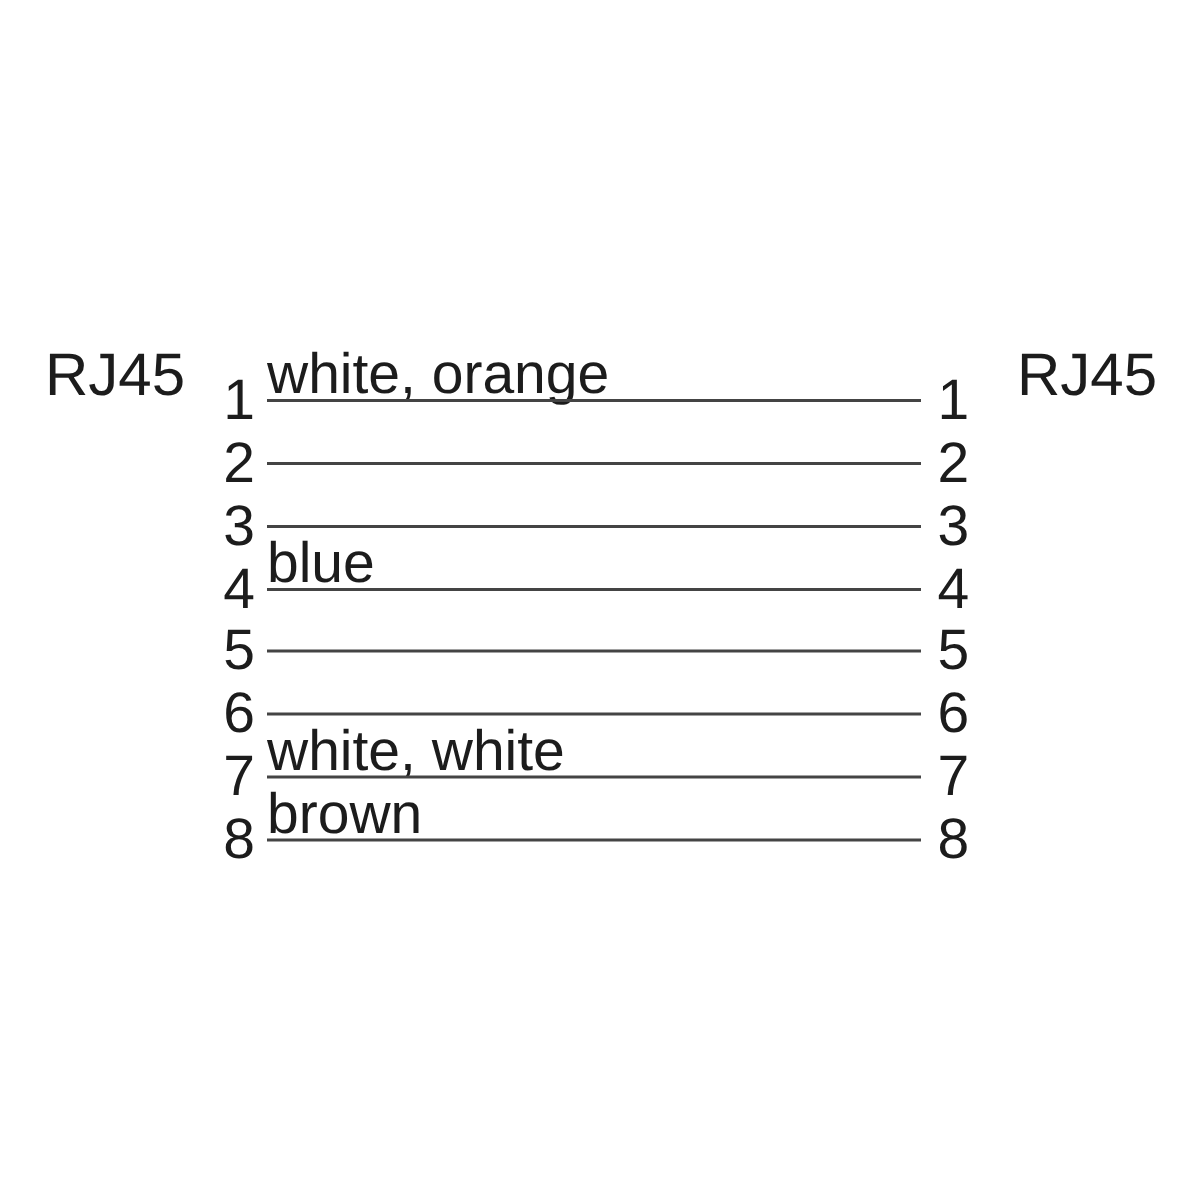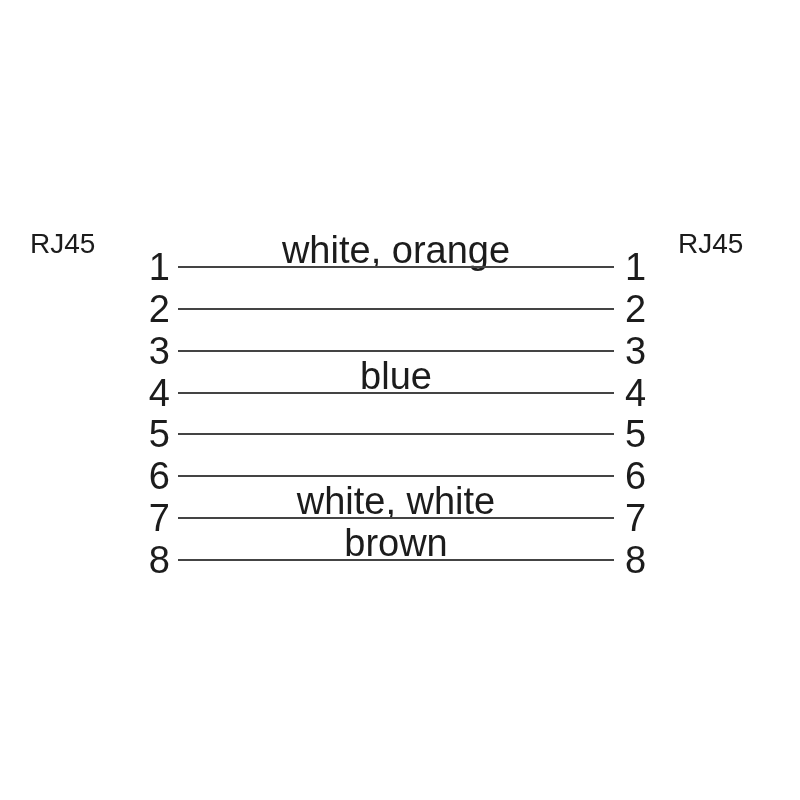--- a/index.html
+++ b/index.html
@@ -8,21 +8,21 @@
     background: var(--background, #ffffff);
     font-family: "Liberation Sans", sans-serif;
   }
   body { position: relative; overflow: hidden; }
 
   .canvas { position: absolute; inset: 0; }
 
   .connector-label {
     position: absolute;
     top: 230px;
-    font-size: 28px;
+    font-size: 40px;
     line-height: 1;
     color: var(--text, #1c1c1c);
   }
   .connector-label.left  { left: 30px; }
   .connector-label.right { left: 678px; }
 
   .rows { position: absolute; top: 226px; left: 0; width: 800px; }
 
   .row { position: relative; height: 41.9px; }
 
@@ -33,21 +33,21 @@
     height: 2px;
     bottom: 0;
     background: var(--line, #444444);
   }
 
   .wire-label {
     position: absolute;
     left: 178px;
     width: 436px;
     bottom: -1px;
-    text-align: center;
+    text-align: left;
     font-size: 38px;
     line-height: 1;
     color: var(--text, #1c1c1c);
     white-space: nowrap;
   }
 
   .pin {
     position: absolute;
     bottom: 1px;
     font-size: 38px;

